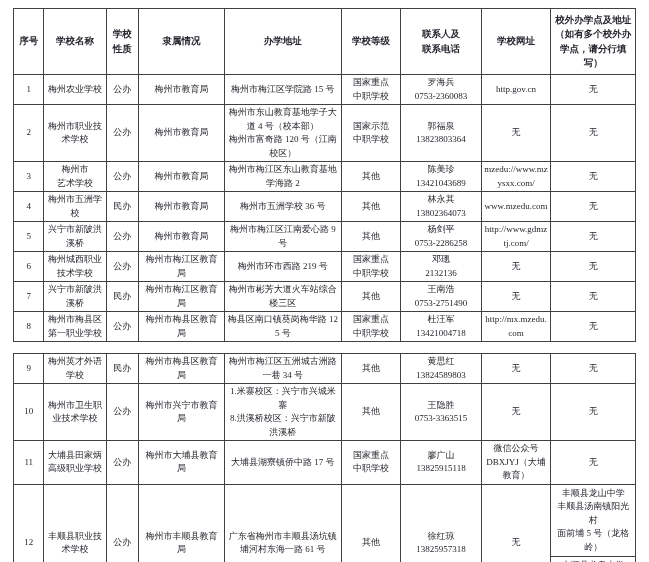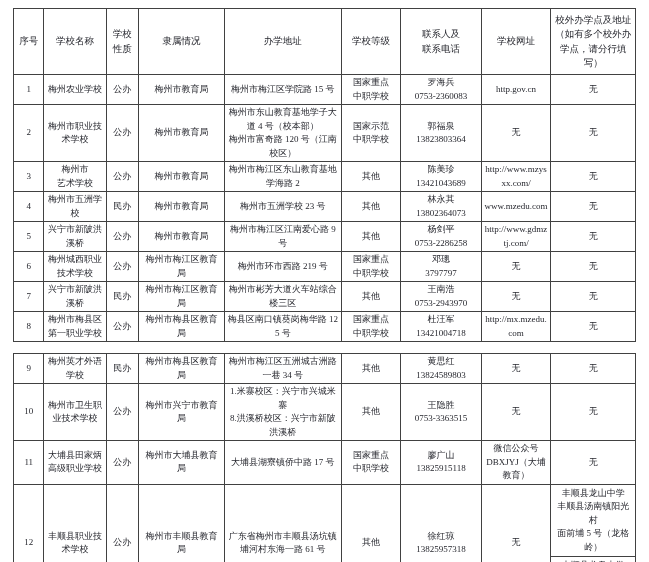--- a/index.html
+++ b/index.html
@@ -10,21 +10,21 @@
     border:1px solid #414141;
     font-size:9px;
     line-height:1.5;
     text-align:center;
     vertical-align:middle;
     padding:1px 2px;
     white-space:pre-line;
     word-break:break-all;
     box-sizing:border-box;
   }
-  th { font-weight:normal; font-size:9.5px; padding:4px 2px; }
+  th { font-weight:bold; font-size:9.5px; padding:4px 2px; }
   .gap { height:11px; }
   td.split { padding:0; }
   .subcell { padding:2px; }
   .subcell + .subcell { border-top:1px solid #414141; }
 </style>
 </head>
 <body>
 
 <div class="page">
 
@@ -86,29 +86,29 @@
         <tr>
           <td>3</td>
           <td>梅州市
 艺术学校</td>
           <td>公办</td>
           <td>梅州市教育局</td>
           <td>梅州市梅江区东山教育基地学海路 2</td>
           <td>其他</td>
           <td>陈美珍
 13421043689</td>
-          <td>http://www.mzysxx.com/</td>
+          <td>mzedu://www.mzysxx.com/</td>
           <td>无</td>
         </tr>
         <tr>
           <td>4</td>
           <td>梅州市五洲学校</td>
           <td>民办</td>
           <td>梅州市教育局</td>
-          <td>梅州市五洲学校 23 号</td>
+          <td>梅州市五洲学校 36 号</td>
           <td>其他</td>
           <td>林永其
 13802364073</td>
           <td>www.mzedu.com</td>
           <td>无</td>
         </tr>
         <tr>
           <td>5</td>
           <td>兴宁市新陂洪溪桥</td>
           <td>公办</td>
@@ -122,33 +122,33 @@
         </tr>
         <tr>
           <td>6</td>
           <td>梅州城西职业技术学校</td>
           <td>公办</td>
           <td>梅州市梅江区教育局</td>
           <td>梅州市环市西路 219 号</td>
           <td>国家重点
 中职学校</td>
           <td>邓璁
-3797797</td>
+2132136</td>
           <td>无</td>
           <td>无</td>
         </tr>
         <tr>
           <td>7</td>
           <td>兴宁市新陂洪溪桥</td>
           <td>民办</td>
           <td>梅州市梅江区教育局</td>
           <td>梅州市彬芳大道火车站综合楼三区</td>
           <td>其他</td>
           <td>王南浩
-0753-2943970</td>
+0753-2751490</td>
           <td>无</td>
           <td>无</td>
         </tr>
         <tr>
           <td>8</td>
           <td>梅州市梅县区第一职业学校</td>
           <td>公办</td>
           <td>梅州市梅县区教育局</td>
           <td>梅县区南口镇葵岗梅华路 125 号</td>
           <td>国家重点

